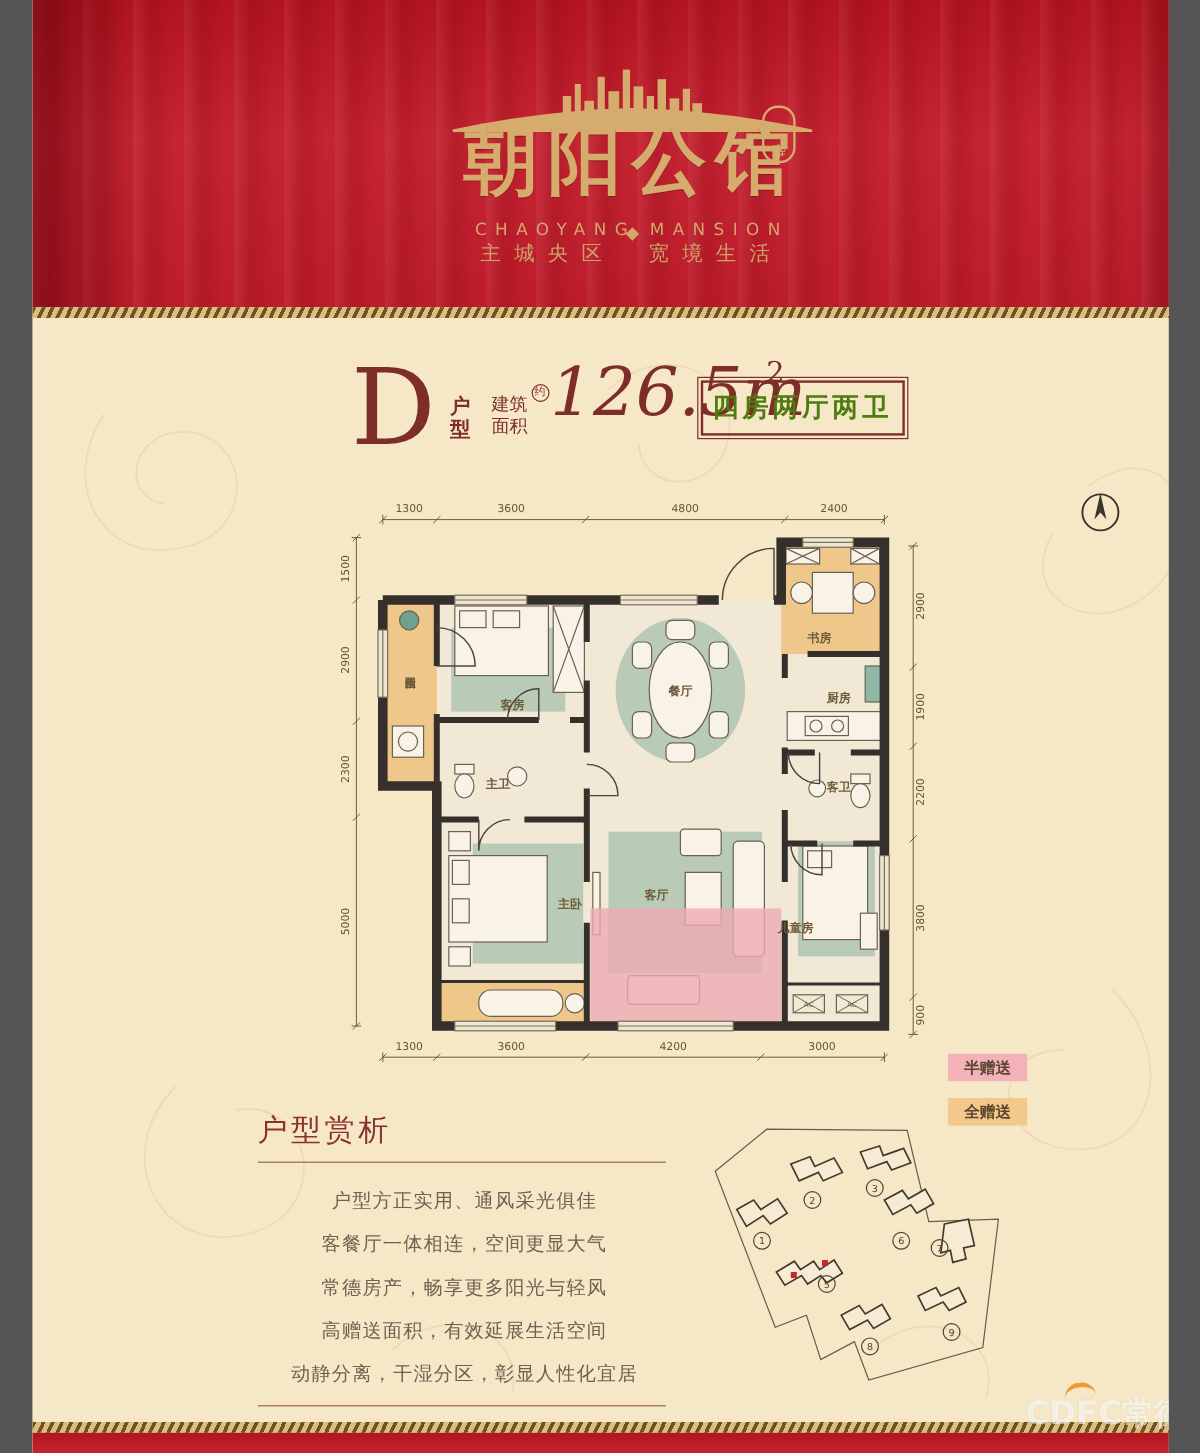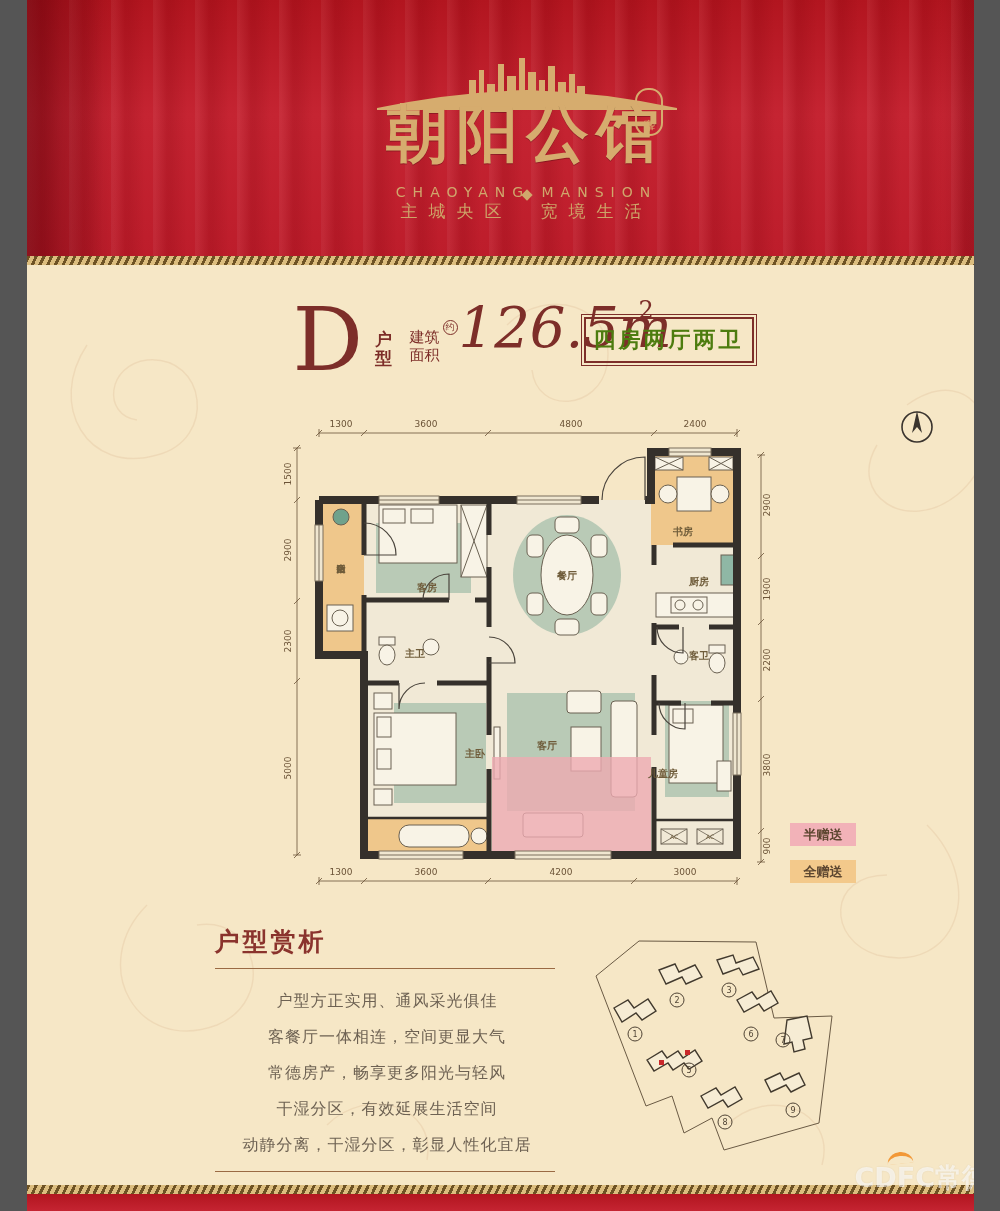--- a/index.html
+++ b/index.html
@@ -67,27 +67,27 @@
     display:flex; align-items:center; justify-content:center;
     font-size:22px; font-weight:bold; color:#4d7c0f; letter-spacing:3px; }
 
   
   .plan { position:absolute; left:252px; top:405px; z-index:1; }
   .plan text { font-family:"DejaVu Sans","Liberation Sans",sans-serif; }
   .dim-text { font-size:9px; fill:#6b5337; }
   .room-text { font-size:10px; fill:#6f5c3a; font-weight:bold; }
   .balcony-text { font-size:9px; fill:#6f5c3a; font-weight:bold; writing-mode:vertical-rl; }
   .compass { position:absolute; left:868px; top:405px; z-index:1; }
-  .legend { position:absolute; left:763px; top:823px; z-index:1;text-align:center; }
+  .legend { position:absolute; left:763px; top:878px; z-index:1;text-align:center; }
   .legend-item { display:block; margin-bottom:13px; }
   .legend-item text { font-size:13px; fill:#5c4630; font-weight:bold; }
 
   
   .analysis { position:absolute; left:188px; top:925px; width:345px; z-index:1; }
-  .analysis-title { font-size:25px; font-weight:bold; color:#8a332d; letter-spacing:3px; }
+  .analysis-title { font-size:25px; font-weight:normal; color:#8a332d; letter-spacing:3px; }
   .analysis-rule { border:none; border-top:1px solid #9a6a44; margin:10px 0 0 0; width:340px; }
   .analysis-lines { margin-top:14px;text-align:center; }
   .analysis-line { font-size:16px; color:#6e6253; letter-spacing:1px; height:36px; line-height:36px; }
   .analysis-rule2 { border:none; border-top:1px solid #9a6a44; margin-top:8px; width:340px; }
 
   
   .siteplan { position:absolute; left:552px; top:938px; z-index:1; }
   .siteplan text { font-size:8px; fill:#4f4334; font-family:"DejaVu Sans","Liberation Sans",sans-serif; }
 
   
@@ -351,21 +351,21 @@
     </svg>
   </div>
 
   <div class="analysis">
     <div class="analysis-title">户型赏析</div>
     <hr class="analysis-rule">
     <div class="analysis-lines">
       <div class="analysis-line">户型方正实用、通风采光俱佳</div>
       <div class="analysis-line">客餐厅一体相连，空间更显大气</div>
       <div class="analysis-line">常德房产，畅享更多阳光与轻风</div>
-      <div class="analysis-line">干湿分区，有效延展生活空间</div>
+      <div class="analysis-line">高赠送面积，有效延展生活空间</div>
       <div class="analysis-line">动静分离，干湿分区，彰显人性化宜居</div>
     </div>
     <hr class="analysis-rule2">
   </div>
 
   <svg class="siteplan" width="310" height="225" viewBox="0 0 310 225">
     <path d="M17,38 L60,3 L177,4 L195,80 L253,78 L240,185 L145,212 L133,180 L105,195 L93,158 L67,168 Z" fill="none" stroke="#6a5a44" stroke-width="1"></path>
     <g fill="#f6ecd4" stroke="#423a2e" stroke-width="1.4">
       <path d="M35,70 l14,-8 6,8 14,-9 8,12 -14,9 -6,-7 -14,9 Z"></path>
       <path d="M80,32 l16,-6 4,8 16,-7 7,12 -16,7 -4,-7 -16,7 Z"></path>

